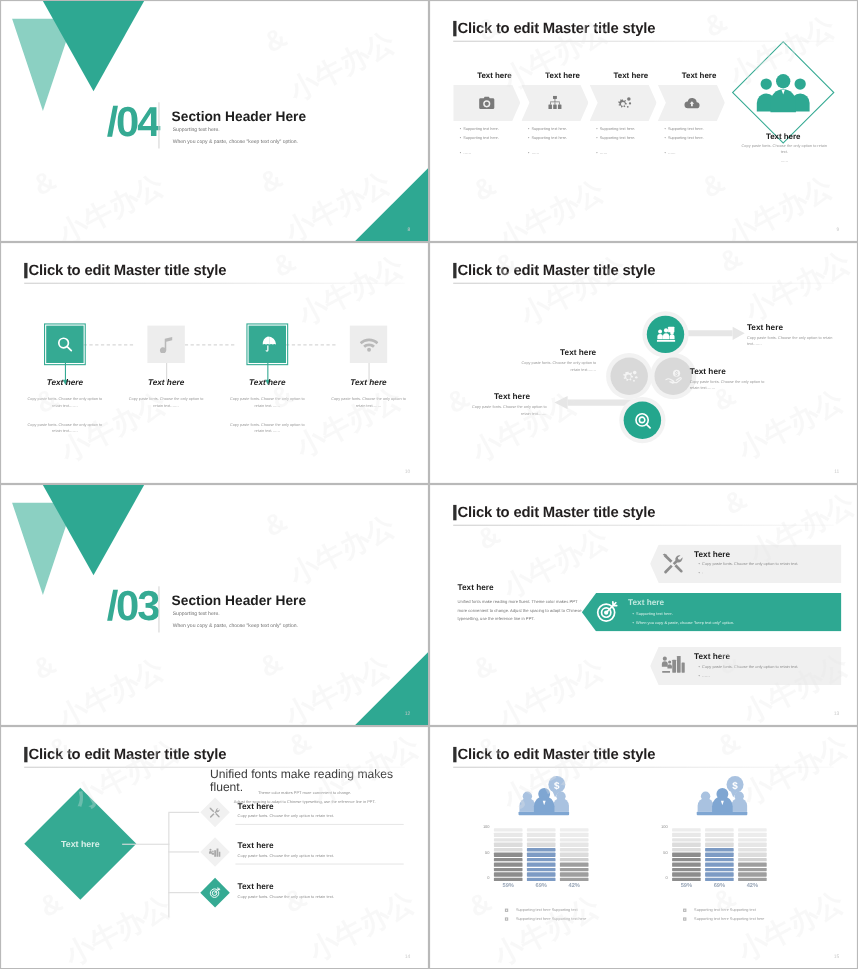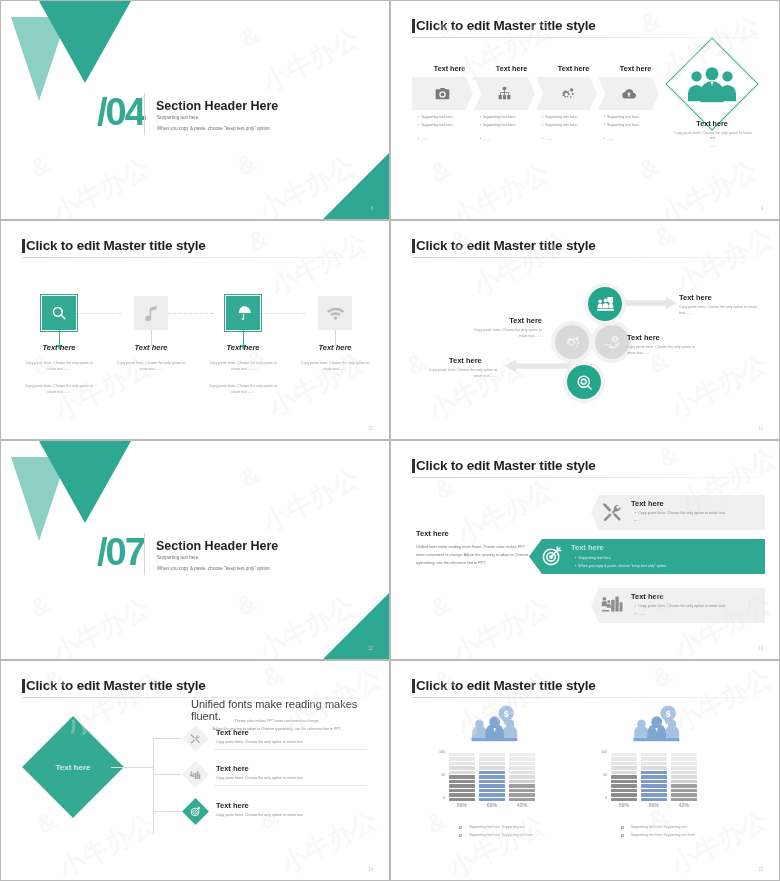--- a/index.html
+++ b/index.html
@@ -381,21 +381,21 @@
     </div>
     <div class="pnum">11</div>
   </div>
 
   <div class="slide">
     <svg width="390" height="220" style="position:absolute;left:0;top:0">
       <polygon points="10,16 66,16 38,100" fill="#8bd0c2"></polygon>
       <polygon points="38,0 130,0 84,82" fill="#2ea892"></polygon>
       <polygon points="390,150 390,220 320,220" fill="#2ea892"></polygon>
     </svg>
-    <div class="sec-num" style="left:96px;top:92px">/07</div>
+    <div class="sec-num" style="left:96px;top:92px">/03</div>
     <div class="sec-div" style="left:143px;top:92px;height:42px"></div>
     <div class="sec-h" style="left:155px;top:98px">Section Header Here</div>
     <div class="sec-s1" style="left:156px;top:114px">Supporting text here.</div>
     <div class="sec-s2" style="left:156px;top:125px">When you copy &amp; paste, choose "keep text only" option.</div>
     <div class="wm">
       <span style="left:240px;top:20px">&amp;</span>
         <span style="left:258px;top:42px">小牛办公</span>
       <span style="left:30px;top:150px">&amp;</span>
         <span style="left:48px;top:172px">小牛办公</span>
       <span style="left:236px;top:148px">&amp;</span>

